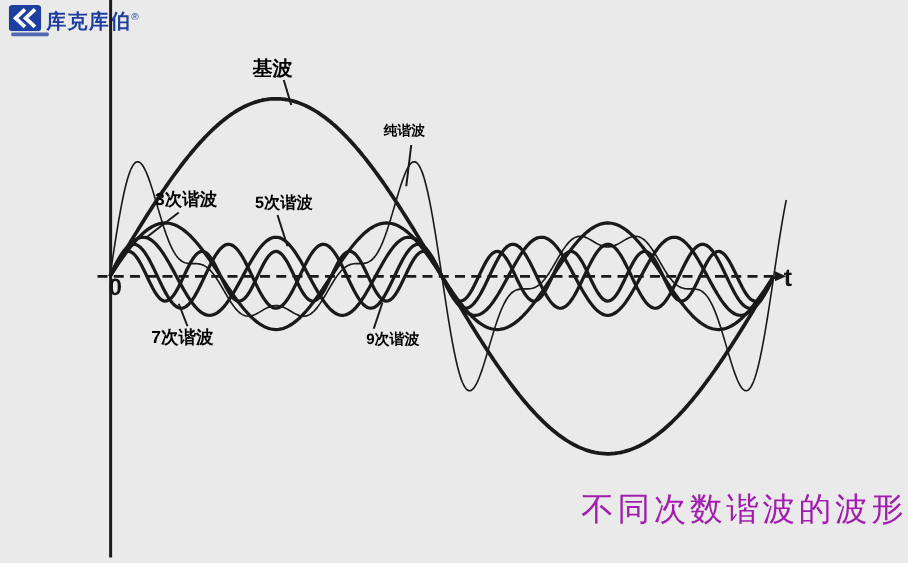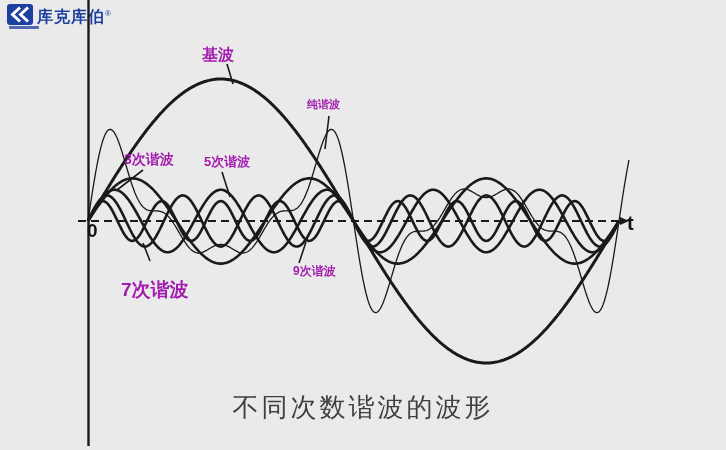--- a/index.html
+++ b/index.html
@@ -12,31 +12,31 @@
   .logo-icon{width:26px;height:21px;}
   .logo-text{font-size:16px;font-weight:700;color:#1d3f9f;letter-spacing:1px;line-height:20px;}
   .logo-reg{font-size:8px;vertical-align:super;color:#1d3f9f;font-weight:400;}
   .logo-tagline{position:absolute;left:9px;top:26px;width:30px;height:3px;
                 background:#1d3f9f;opacity:.75;border-radius:1px;}
 
   
   svg#plot{position:absolute;left:0;top:0;}
 
   
-  .wave-label{position:absolute;font-weight:700;color:#a21caf;white-space:nowrap;}
+  .wave-label{position:absolute;font-weight:700;color:#000000;white-space:nowrap;}
   .lbl-fundamental{left:202px;top:45px;font-size:16px;}
   .lbl-pure{left:307px;top:97px;font-size:11px;}
   .lbl-h3{left:124px;top:151px;font-size:14px;}
   .lbl-h5{left:204px;top:153px;font-size:13px;}
-  .lbl-h7{left:121px;top:261px;font-size:19px;margin-top:16px;}
+  .lbl-h7{left:121px;top:261px;font-size:14px;}
   .lbl-h9{left:293px;top:263px;font-size:12px;}
   .axis-zero{position:absolute;left:87px;top:220px;font-size:19px;font-weight:700;color:#141414;}
   .axis-t{position:absolute;left:627px;top:212px;font-size:20px;font-weight:700;color:#141414;}
-  .caption{position:absolute;left:0;top:390px;width:726px;text-align:center;
-           font-size:26px;letter-spacing:3px;color:#404040;}
+  .caption{position:absolute;left:0;top:390px;width:726px;text-align:right;
+           font-size:26px;letter-spacing:3px;color:#a21caf;}
 </style>
 </head>
 <body>
 
 <div id="root">
 
   <div class="logo">
     <span class="logo-icon">
       <svg width="26" height="21" viewBox="0 0 26 21">
         <rect x="0" y="0" width="26" height="21" rx="3" fill="#1d3f9f"></rect>

